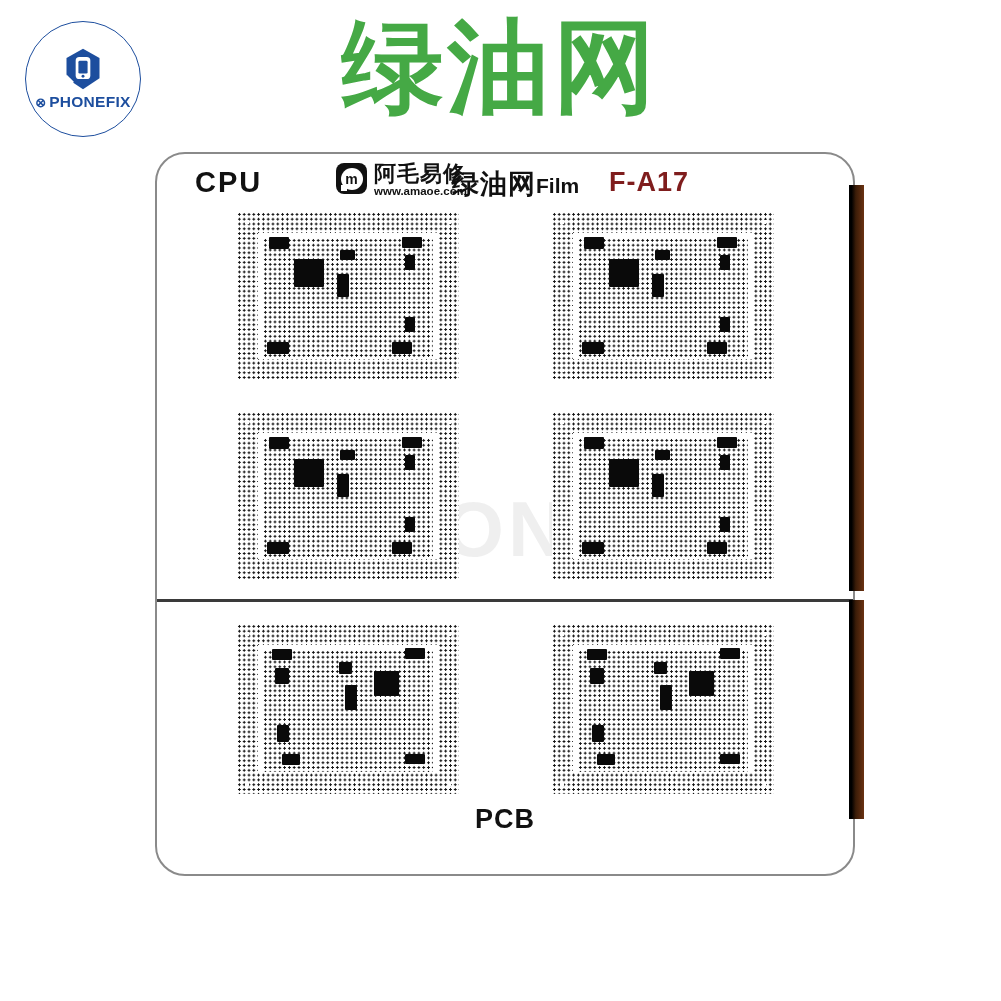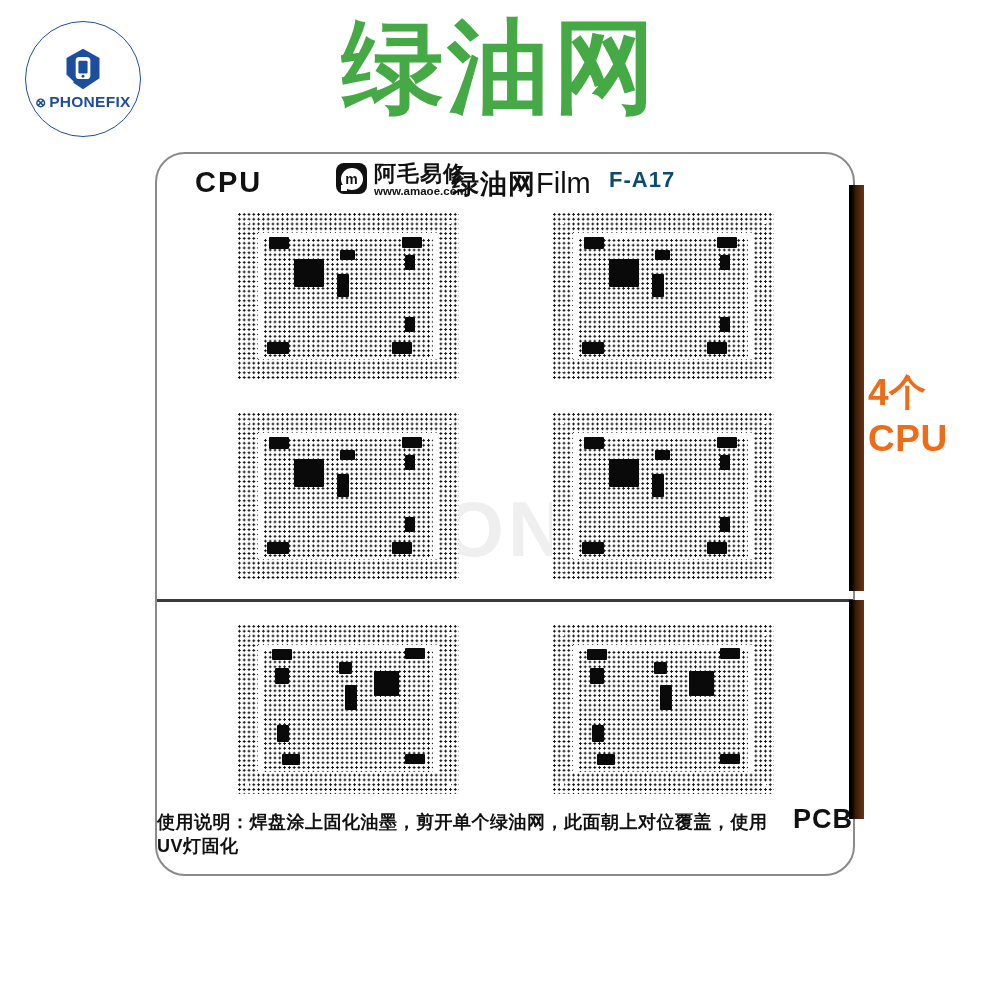--- a/index.html
+++ b/index.html
@@ -43,22 +43,22 @@
     width: 22px; height: 22px; background: #fff; border-radius: 50%;
     display: flex; align-items: center; justify-content: center;
     font-size: 14px; font-weight: bold; color: #111;
   }
   .amaoe-tail { position: absolute; left: 5px; bottom: 3px; width: 6px; height: 6px; background: #fff; }
   .amaoe-texts { display: flex; flex-direction: column; }
   .amaoe-cn { font-size: 22px; font-weight: bold; color: #111; line-height: 1.0; letter-spacing: 1px; }
   .amaoe-url { font-size: 11.5px; font-weight: bold; color: #111; line-height: 1.1; }
   .hdr-film { position: absolute; left: 295px; top: 12px; color: #111; display: flex; align-items: baseline; }
   .hdr-film .cn { font-size: 27px; font-weight: bold; letter-spacing: 1px; }
-  .hdr-film .en { font-size: 29px; font-weight: 400; }
-  .hdr-model { position: absolute; left: 452px; top: 13px; font-size: 22px; font-weight: bold; letter-spacing: 1px; color: #0c4a6e; }
+  .hdr-film .en { font-size: 21px; font-weight: 700; }
+  .hdr-model { position: absolute; left: 452px; top: 13px; font-size: 27px; font-weight: bold; letter-spacing: 1px; color: #7f1d1d; }
 
   .divider { position: absolute; left: 0; top: 445px; width: 100%; height: 2.5px; background: #3a3a3a; }
 
   .watermark {
     position: absolute; left: 170px; top: 330px; width: 360px;
     font-size: 78px; font-weight: bold; color: rgba(140,140,140,0.14);
     letter-spacing: 4px; pointer-events: none;
   }
 
   
@@ -259,23 +259,21 @@
         <div class="pad" style="left: 17.1%; top: 25.9%; width: 6.3%; height: 9.4%;"></div>
         <div class="pad" style="left: 45.9%; top: 22.4%; width: 5.9%; height: 7%;"></div>
         <div class="pad" style="left: 61.7%; top: 27.6%; width: 11.3%; height: 14.8%;"></div>
         <div class="pad" style="left: 48.6%; top: 35.9%; width: 5.5%; height: 14.7%;"></div>
         <div class="pad" style="left: 18%; top: 59.4%; width: 5.4%; height: 10%;"></div>
         <div class="pad" style="left: 20.3%; top: 76.5%; width: 8.1%; height: 6.4%;"></div>
         <div class="pad" style="left: 75.7%; top: 76.5%; width: 9%; height: 5.9%;"></div>
       </div>
 
     <div class="card-footer">
-      <span class="instr">使用说明：焊盘涂上固化油墨，剪开单个绿油网，此面朝上对位覆盖，使用UV灯固化</span>
       <span class="pcb">PCB</span>
     </div>
   </div>
 
   <div class="side-bar bar-top"></div>
   <div class="side-bar bar-bottom"></div>
-  <div class="side-label lbl-cpu">4个CPU</div>
 
 
 </div>
 
 </body></html>

